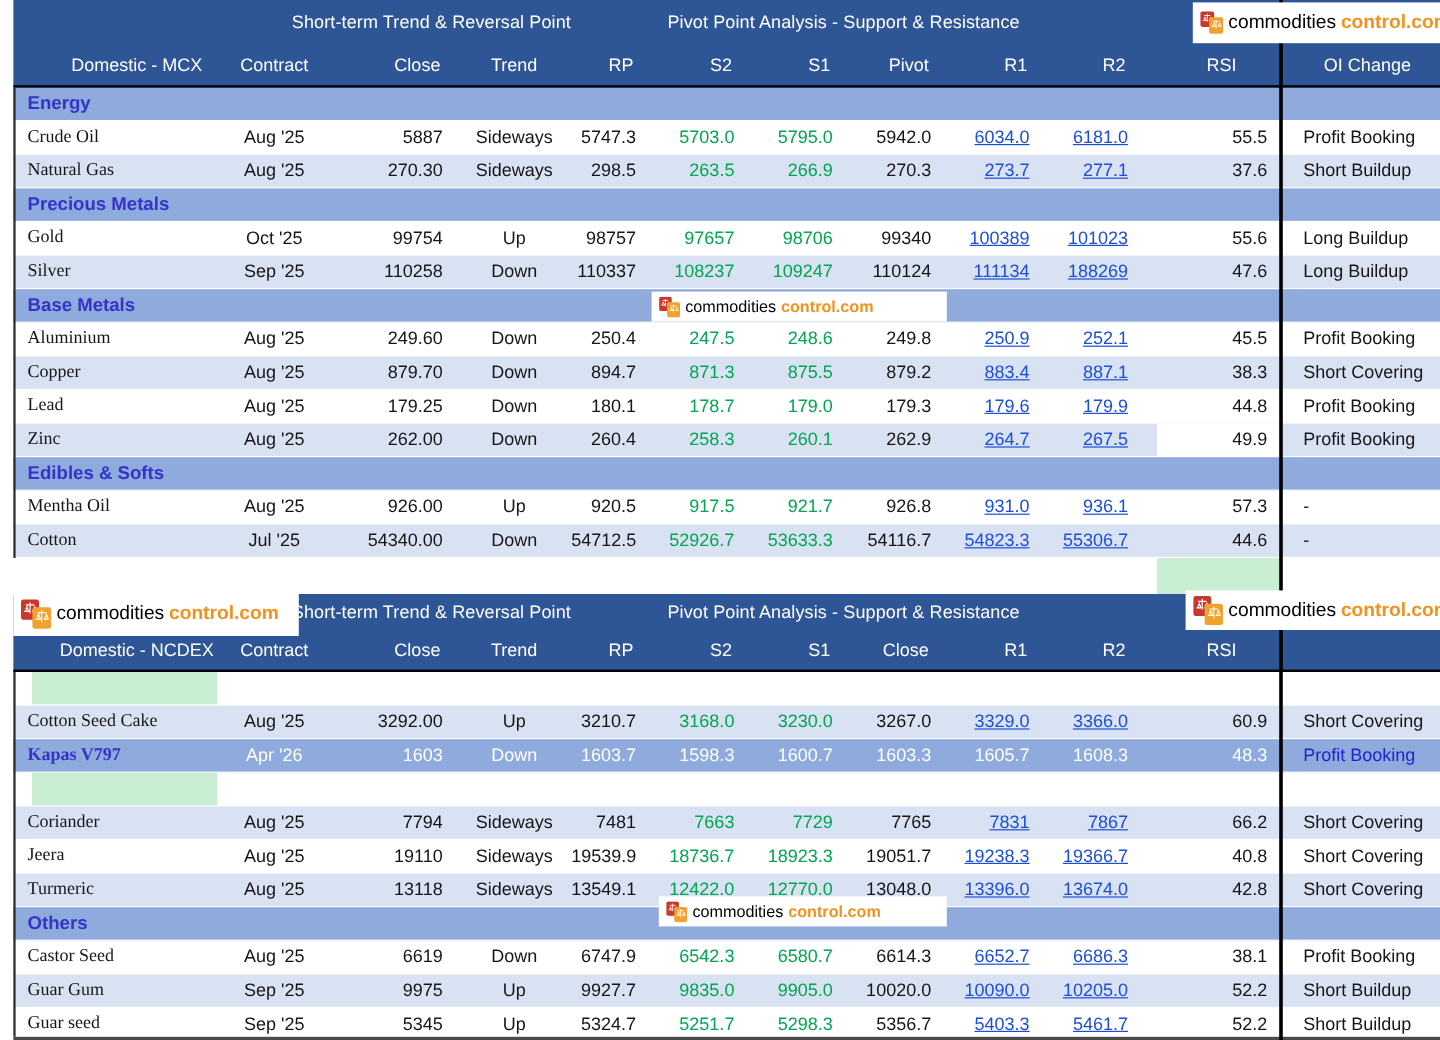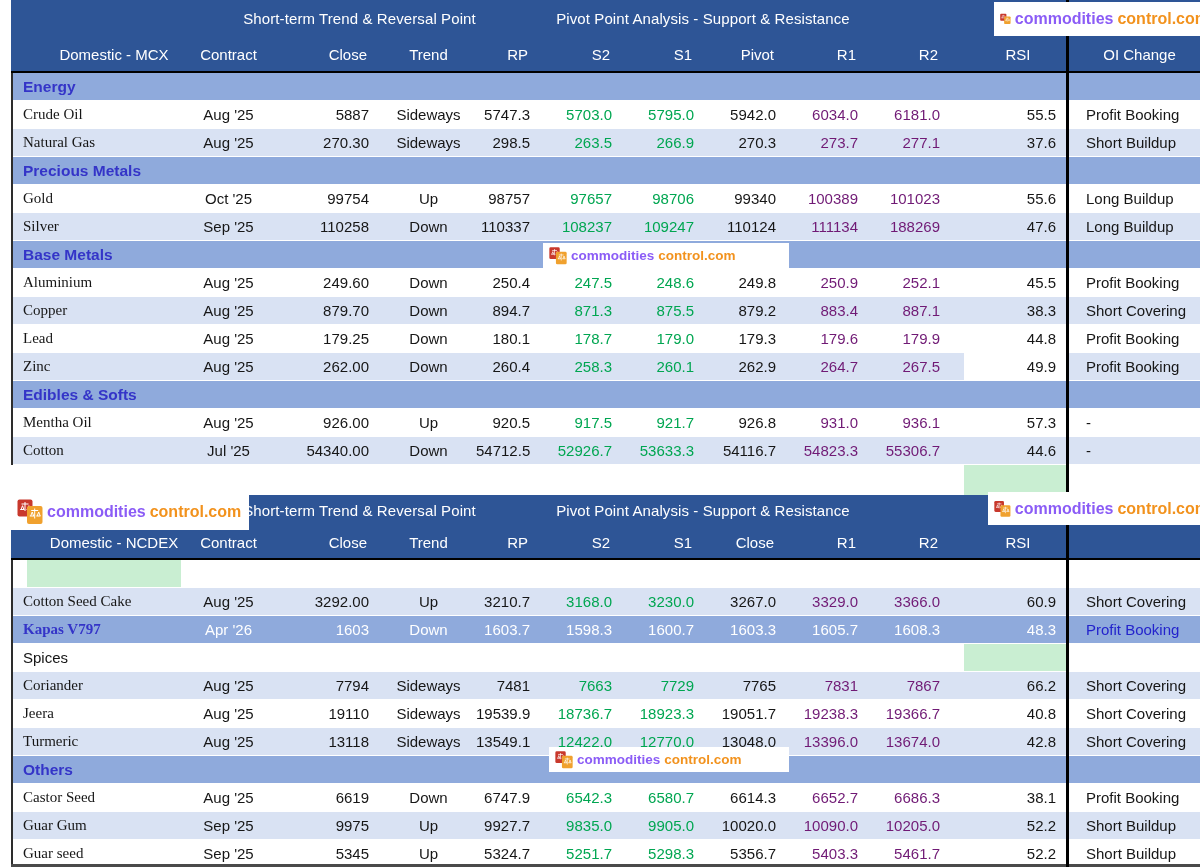--- a/index.html
+++ b/index.html
@@ -41,35 +41,35 @@
   .row-hl{background:#8FAADC;}
   .sec-label{grid-column:1/11;padding-left:12px;color:#3434C8;font-weight:700;font-size:15.5px;}
   .row-plain .sec-label{color:#141414;font-weight:400;font-size:15px;}
   .cell.c0{padding-left:12px;text-align:left;font-family:Liberation Serif, serif;}
   .cell.c1,.cell.c3{text-align:center;}
   .cell.c2{text-align:right;padding-right:12px;}
   .cell.c4,.cell.c5,.cell.c6,.cell.c7,.cell.c8,.cell.c9{text-align:right;padding-right:8px;}
   .cell.c10{text-align:right;padding-right:12px;}
   .cell.c11{text-align:left;padding-left:18px;}
   .vgreen{color:#00A651;}
-  .vred{color:#701a75;}
+  .vred{color:#1d4ed8;text-decoration:underline;}
   .row-hl .cell{color:#fff;}
   .row-hl .cell.c0{color:#3434C8;font-weight:700;}
   .row-hl .cell.c11{color:#2323CC;}
   .rsi-green{background:linear-gradient(to right,rgba(0,0,0,0) 16px,#C9EED2 16px);}
   .rsi-white{background:linear-gradient(to right,rgba(0,0,0,0) 16px,#FFFFFF 16px);}
   
   .divider{position:absolute;left:1055px;top:0;width:3px;height:868px;background:#000;z-index:4;}
   .left-line{position:absolute;left:0;width:2px;background:#2d2d2d;z-index:3;}
   #left1{top:73px;height:392px;}
   #left2{top:560px;height:304px;}
   .bottom-line{position:absolute;left:0;top:864px;width:1200px;height:3px;background:#4a4a4a;z-index:3;}
   
   .logo{position:absolute;background:#fff;display:flex;align-items:center;gap:4px;padding-left:6px;z-index:6;box-sizing:border-box;}
-  .logo .t1{color:#8b5cf6;font-weight:700;}
+  .logo .t1{color:#000000;font-weight:400;}
   .logo .t2{color:#F2921D;font-weight:700;}
   .logo-lg{height:34px;font-size:16px;}
   .logo-sm{height:25px;font-size:13.5px;}
   .logo-lg svg{width:26px;height:26px;}
   .logo-sm svg{width:18px;height:18px;}
   #logo-a{top:2px;left:983px;width:215px;}
   #logo-b{top:243px;left:532px;width:246px;}
   #logo-c{top:494px;left:0;width:238px;height:36px;}
   #logo-d{top:492px;left:977px;width:221px;height:33px;}
   #logo-e{top:747px;left:538px;width:240px;}
@@ -317,21 +317,20 @@
           <div class="cell c4">1603.7</div>
           <div class="cell c5">1598.3</div>
           <div class="cell c6">1600.7</div>
           <div class="cell c7">1603.3</div>
           <div class="cell c8">1605.7</div>
           <div class="cell c9">1608.3</div>
           <div class="cell c10">48.3</div>
           <div class="cell c11">Profit Booking</div>
         </div>
         <div class="row grid row-plain">
-          <div class="cell sec-label">Spices</div>
           <div class="cell c10 rsi-green"></div>
           <div class="cell c11"></div>
         </div>
         <div class="row grid row-data shade-alt">
           <div class="cell c0">Coriander</div>
           <div class="cell c1">Aug '25</div>
           <div class="cell c2">7794</div>
           <div class="cell c3">Sideways</div>
           <div class="cell c4">7481</div>
           <div class="cell c5 vgreen">7663</div>

